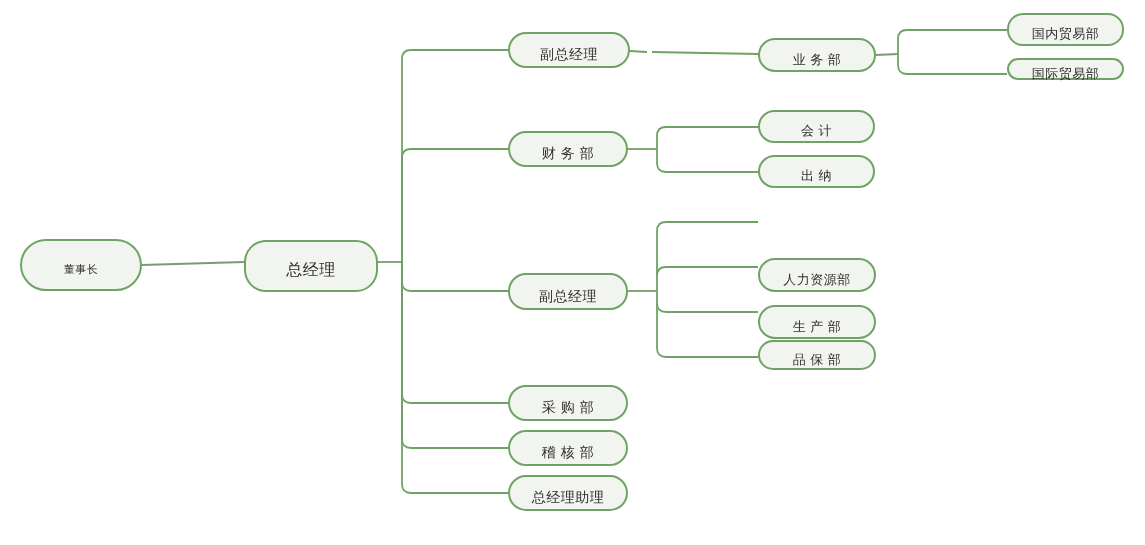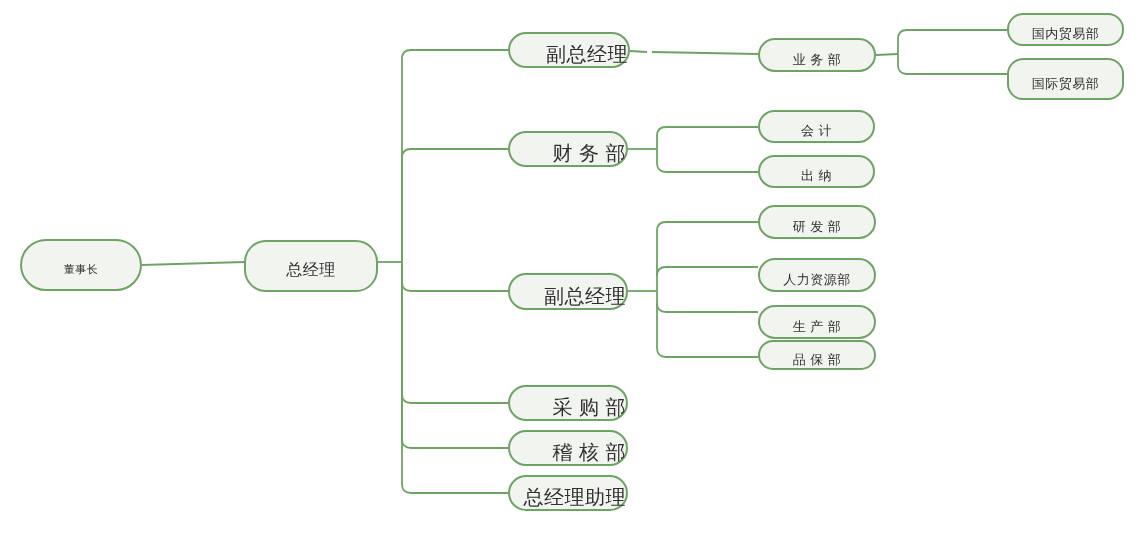--- a/index.html
+++ b/index.html
@@ -15,21 +15,21 @@
     position:absolute;box-sizing:border-box;
     background:var(--node-fill,#f2f4ef);
     border:2px solid var(--node-border,#6fa365);
     display:flex;align-items:center;justify-content:center;
     color:var(--text,#2f2f2f);
     white-space:nowrap;cursor:default;
   }
   .node .node-label{line-height:1;letter-spacing:0.5px;margin-top:8px;}
   .lv1{border-radius:27px;font-size:11px;}
   .lv2{border-radius:22px;font-size:16px;}
-  .lv3{border-radius:18px;font-size:20px;justify-content:flex-end;}
+  .lv3{border-radius:18px;font-size:14px;}
   .lv4{border-radius:17px;font-size:13px;}
   .lv5{border-radius:16px;font-size:13px;}
 </style>
 </head>
 <body>
 
 <div class="canvas">
 
   <svg class="wires" viewBox="0 0 1145 545" aria-hidden="true">
 
@@ -71,43 +71,40 @@
   </div>
 
   <div class="node lv4" style="left:758px;top:38px;width:118px;height:34px;">
     <span class="node-label">业 务 部</span>
   </div>
 
   <div class="node lv5" style="left:1007px;top:13px;width:117px;height:33px;">
     <span class="node-label">国内贸易部</span>
   </div>
 
-  <div class="node lv5" style="left:1007px;top:58px;width:117px;height:42px;">
+  <div class="node lv5" style="left:1007px;top:58px;width:117px;height:22px;">
     <span class="node-label">国际贸易部</span>
   </div>
 
   <div class="node lv3" style="left:508px;top:131px;width:120px;height:36px;">
     <span class="node-label">财 务 部</span>
   </div>
 
   <div class="node lv4" style="left:758px;top:110px;width:117px;height:33px;">
     <span class="node-label">会 计</span>
   </div>
 
   <div class="node lv4" style="left:758px;top:155px;width:117px;height:33px;">
     <span class="node-label">出 纳</span>
   </div>
 
   <div class="node lv3" style="left:508px;top:273px;width:120px;height:37px;">
     <span class="node-label">副总经理</span>
   </div>
 
-  <div class="node lv4" style="left:758px;top:205px;width:118px;height:34px;">
-    <span class="node-label">研 发 部</span>
-  </div>
 
   <div class="node lv4" style="left:758px;top:258px;width:118px;height:34px;">
     <span class="node-label">人力资源部</span>
   </div>
 
   <div class="node lv4" style="left:758px;top:305px;width:118px;height:34px;">
     <span class="node-label">生 产 部</span>
   </div>
 
   <div class="node lv4" style="left:758px;top:340px;width:118px;height:30px;">

